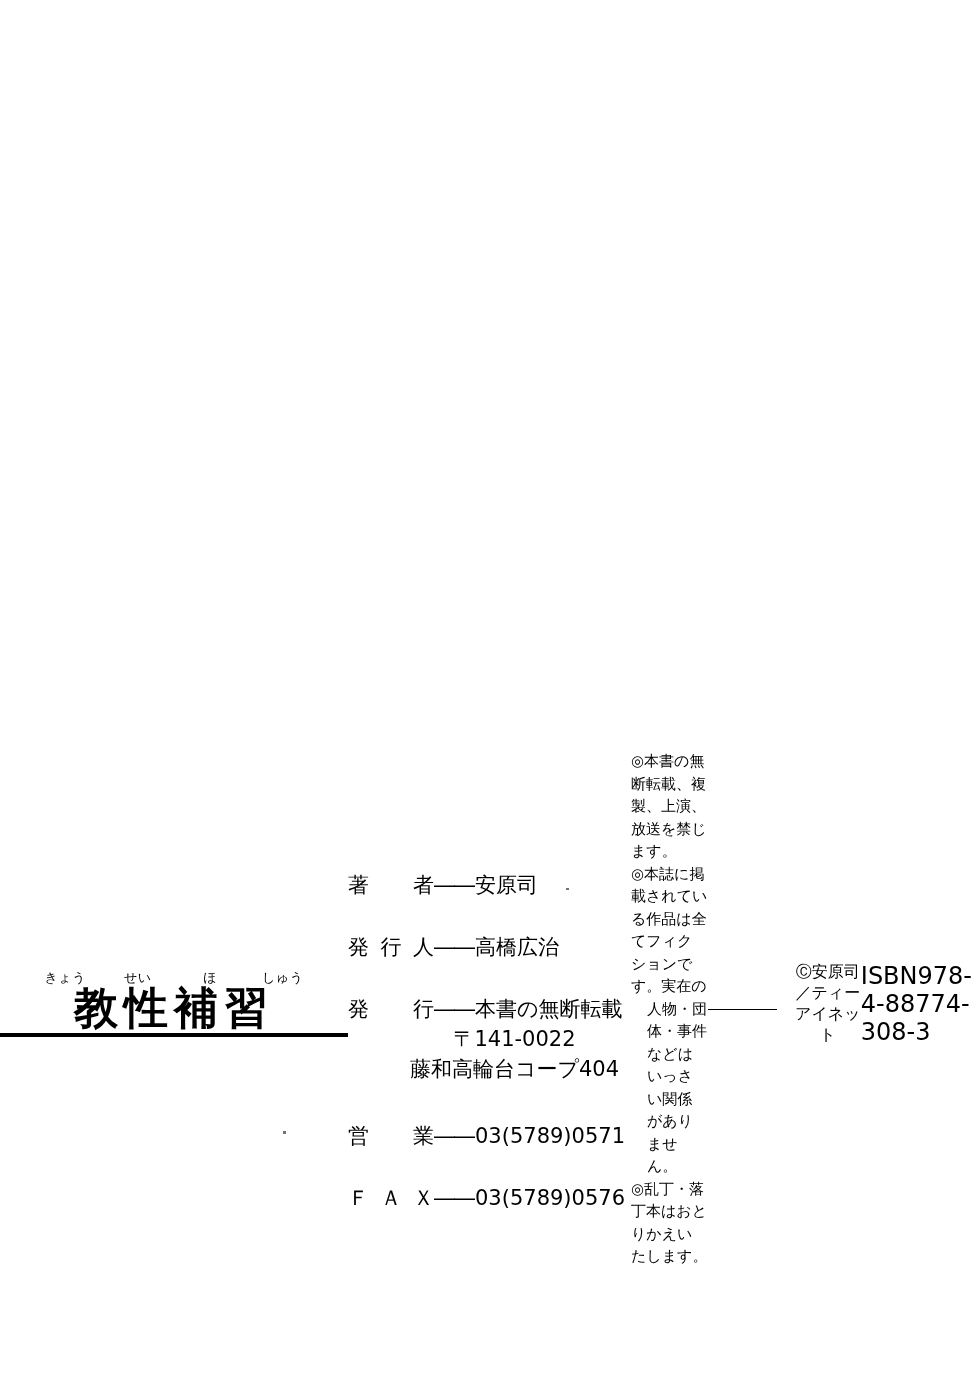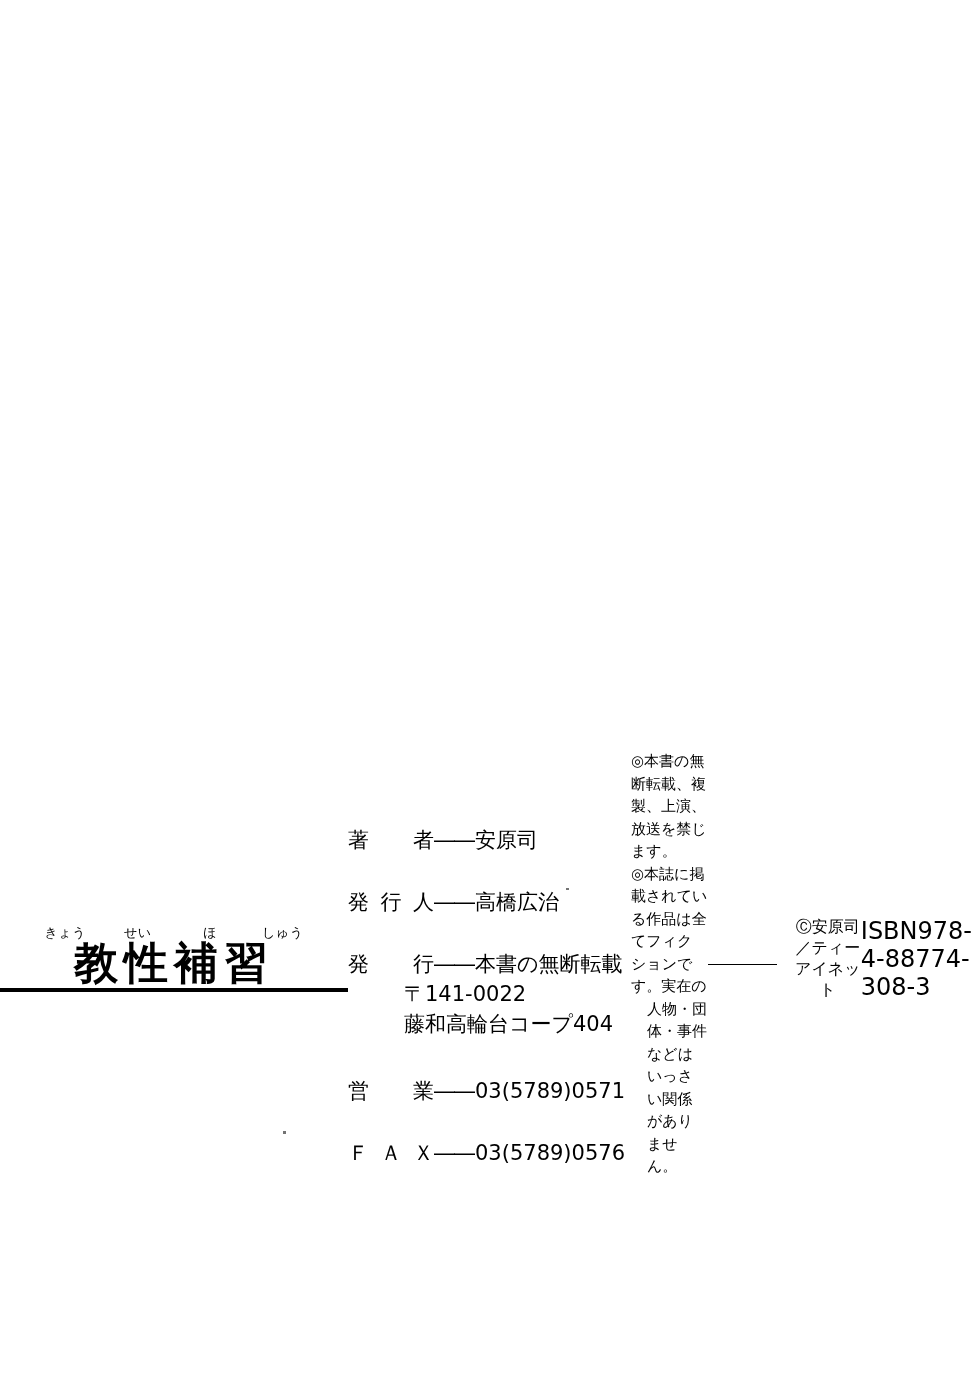--- a/index.html
+++ b/index.html
@@ -102,20 +102,21 @@
   }
   .dash {
     letter-spacing: -1px;
     margin: 0 1px 0 0;
   }
   .credit-value {
     letter-spacing: 0px;
   }
 
   .addr-line {
+    text-align: center;
     padding-left: 56px;
   }
 
   .notes {
     margin-top: 10px;
     font-size: 15px;
     font-family: "DejaVu Sans", "Liberation Sans", sans-serif;
     line-height: 1.5;
     width: 420px;
     padding-left: 6px;
@@ -211,20 +212,23 @@
     </div>
 
     <div class="notes">
       <div>
         <span>◎</span><span>本書の無断転載、複製、上演、放送を禁じます。</span>
       </div>
       <div>
         <span>◎</span><span>本誌に掲載されている作品は全てフィクションです。実在の</span>
         <span class="note-indent">人物・団体・事件などはいっさい関係がありません。</span>
       </div>
+      <div>
+        <span>◎</span><span>乱丁・落丁本はおとりかえいたします。</span>
+      </div>
     </div>
 
     <div class="copyright-rule"></div>
     <div class="copyright">Ⓒ安原司／ティーアイネット</div>
 
     <div class="isbn">ISBN978-4-88774-308-3</div>
   </div>
 </div>
 
 </body></html>

